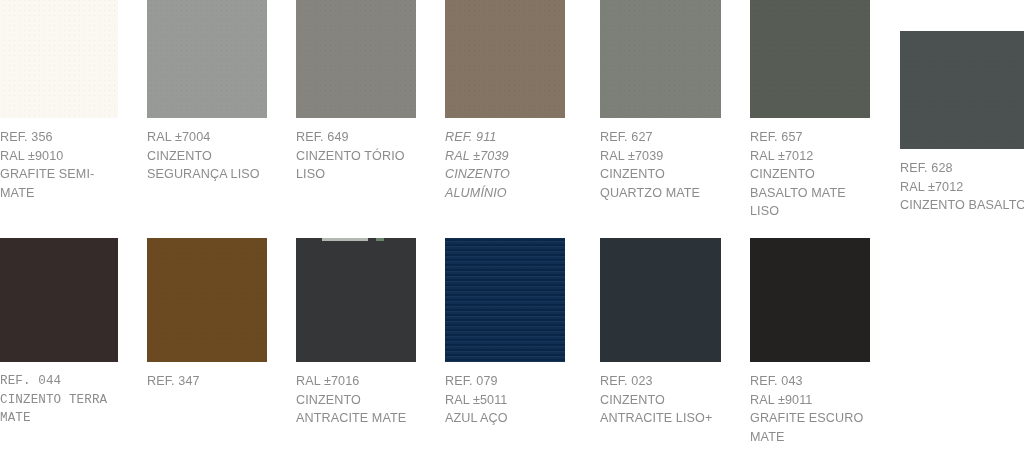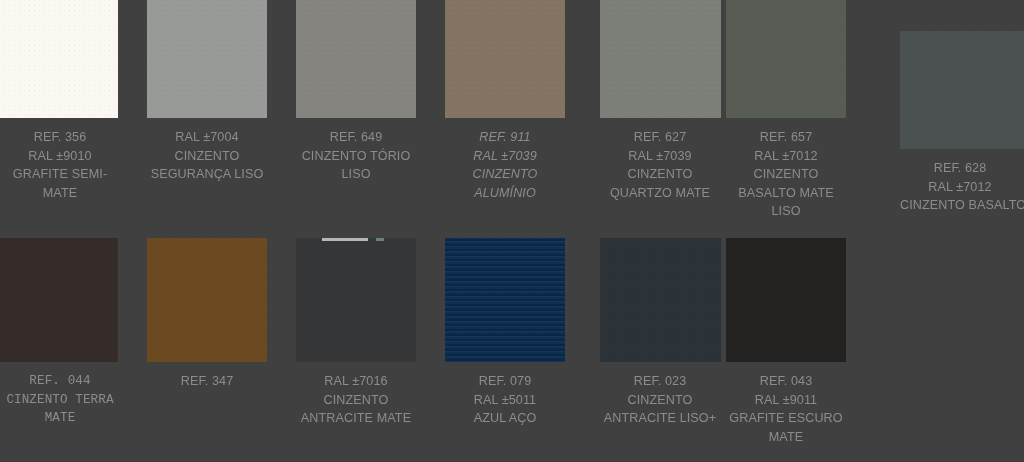--- a/index.html
+++ b/index.html
@@ -35,21 +35,21 @@
     top: 0;
     width: 120px;
   }
 
   
   .col-0 { left: 0px; }
   .col-1 { left: 147px; }
   .col-2 { left: 296px; }
   .col-3 { left: 445px; }
   .col-4 { left: 600px; }
-  .col-5 { left: 726px; }
+  .col-5 { left: 750px; }
   .col-6 { left: 900px; margin-top: 31px; }
 
   .col-0 .chip { width: 118px; }
   .col-1 .chip { width: 120px; }
   .col-2 .chip { width: 120px; }
   .col-3 .chip { width: 120px; }
   .col-4 .chip { width: 121px; }
   .col-5 .chip { width: 120px; }
   .col-6 .chip { width: 124px; }
 
@@ -116,21 +116,21 @@
   }
   .label .ref  { display: block; }
   .label .ral  { display: block; }
   .label .name { display: block; white-space: normal; }
 
   .col-6 .label .name { white-space: nowrap; }
 </style>
 </head>
 <body style="background-color: rgb(0, 0, 0);">
 
-<div id="sheet" style="background-color: #404040; text-align: center;">
+<div id="sheet" style="background-color: #ffffff;">
 
   <div class="swatch-row row-1">
 
     <div class="swatch-cell col-0">
       <div class="chip" style="background-color: rgb(251, 248, 242);"></div>
       <div class="label" style="color: rgb(140, 140, 140);">
         <span class="ref">REF. 356</span>
         <span class="ral">RAL ±9010</span>
         <span class="name">GRAFITE SEMI-MATE</span>
       </div>

